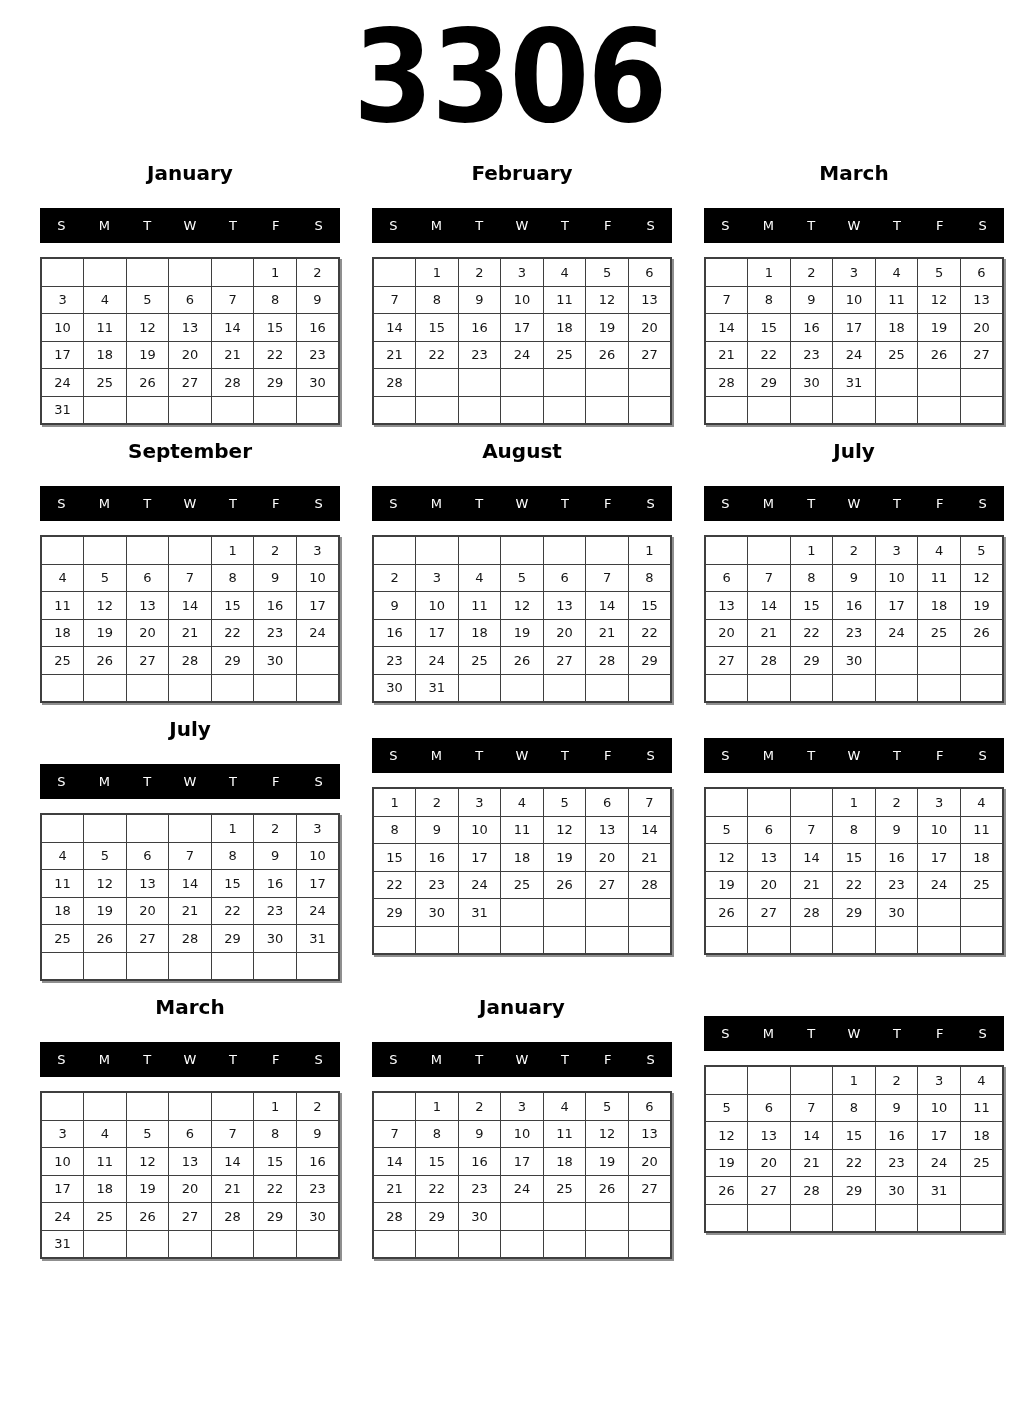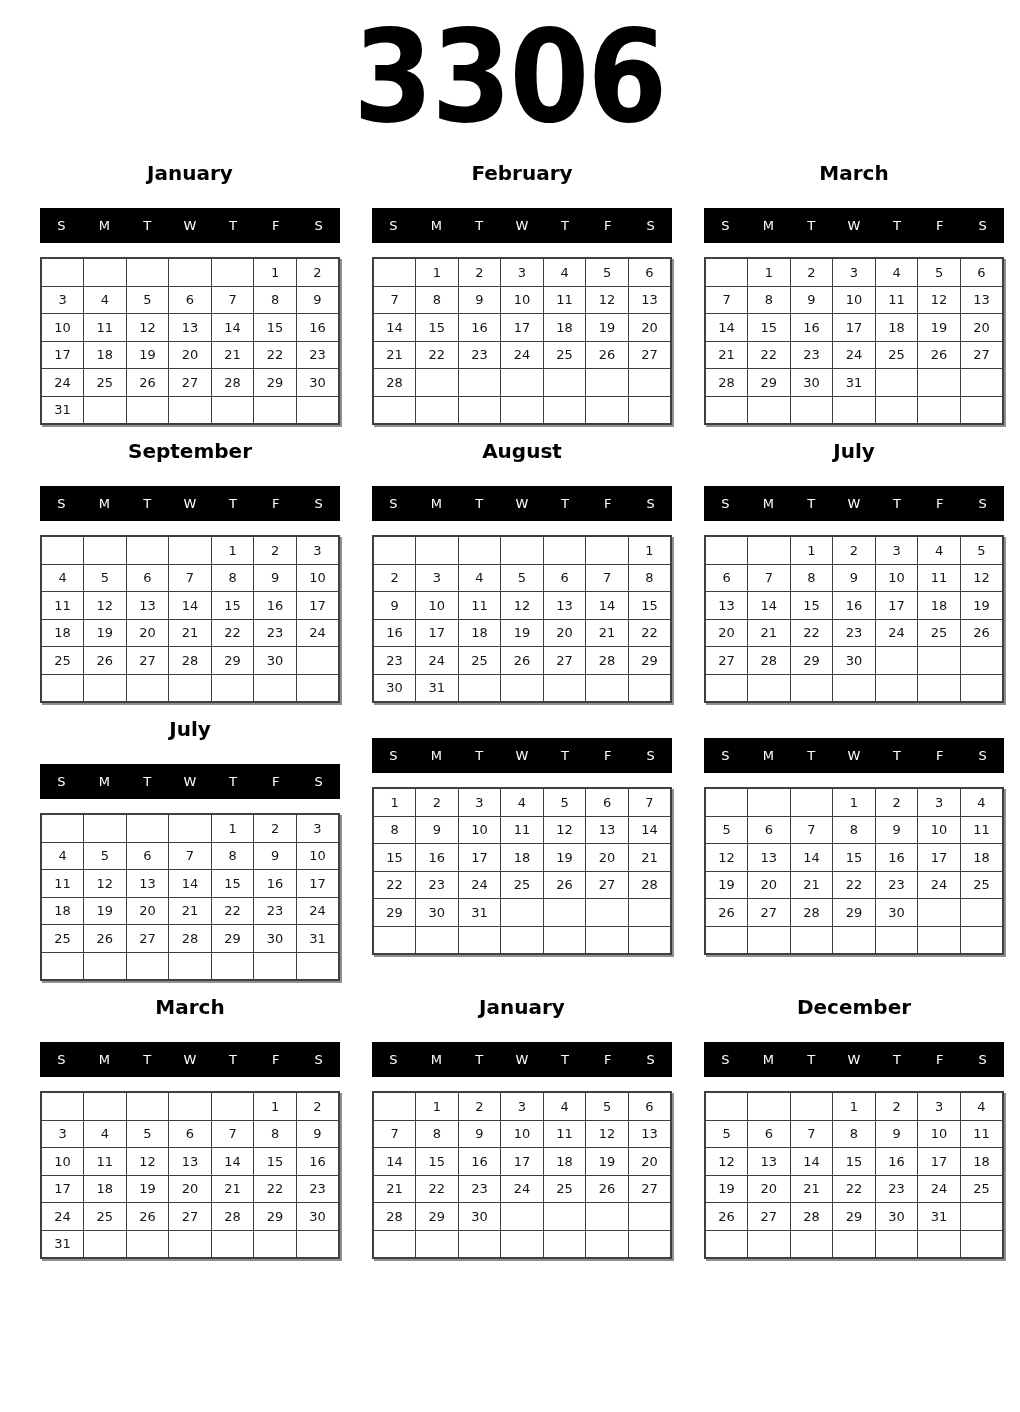--- a/index.html
+++ b/index.html
@@ -862,21 +862,20 @@
               <td></td>
               <td></td>
               <td></td>
               <td></td>
               <td></td>
             </tr>
           </tbody>
     </table>
   </div>
       <div class="month">
-    <div class="month-name">December</div>
     <div class="dow-row">
           <span>S</span>
           <span>M</span>
           <span>T</span>
           <span>W</span>
           <span>T</span>
           <span>F</span>
           <span>S</span>
         </div>
     <table class="days">

